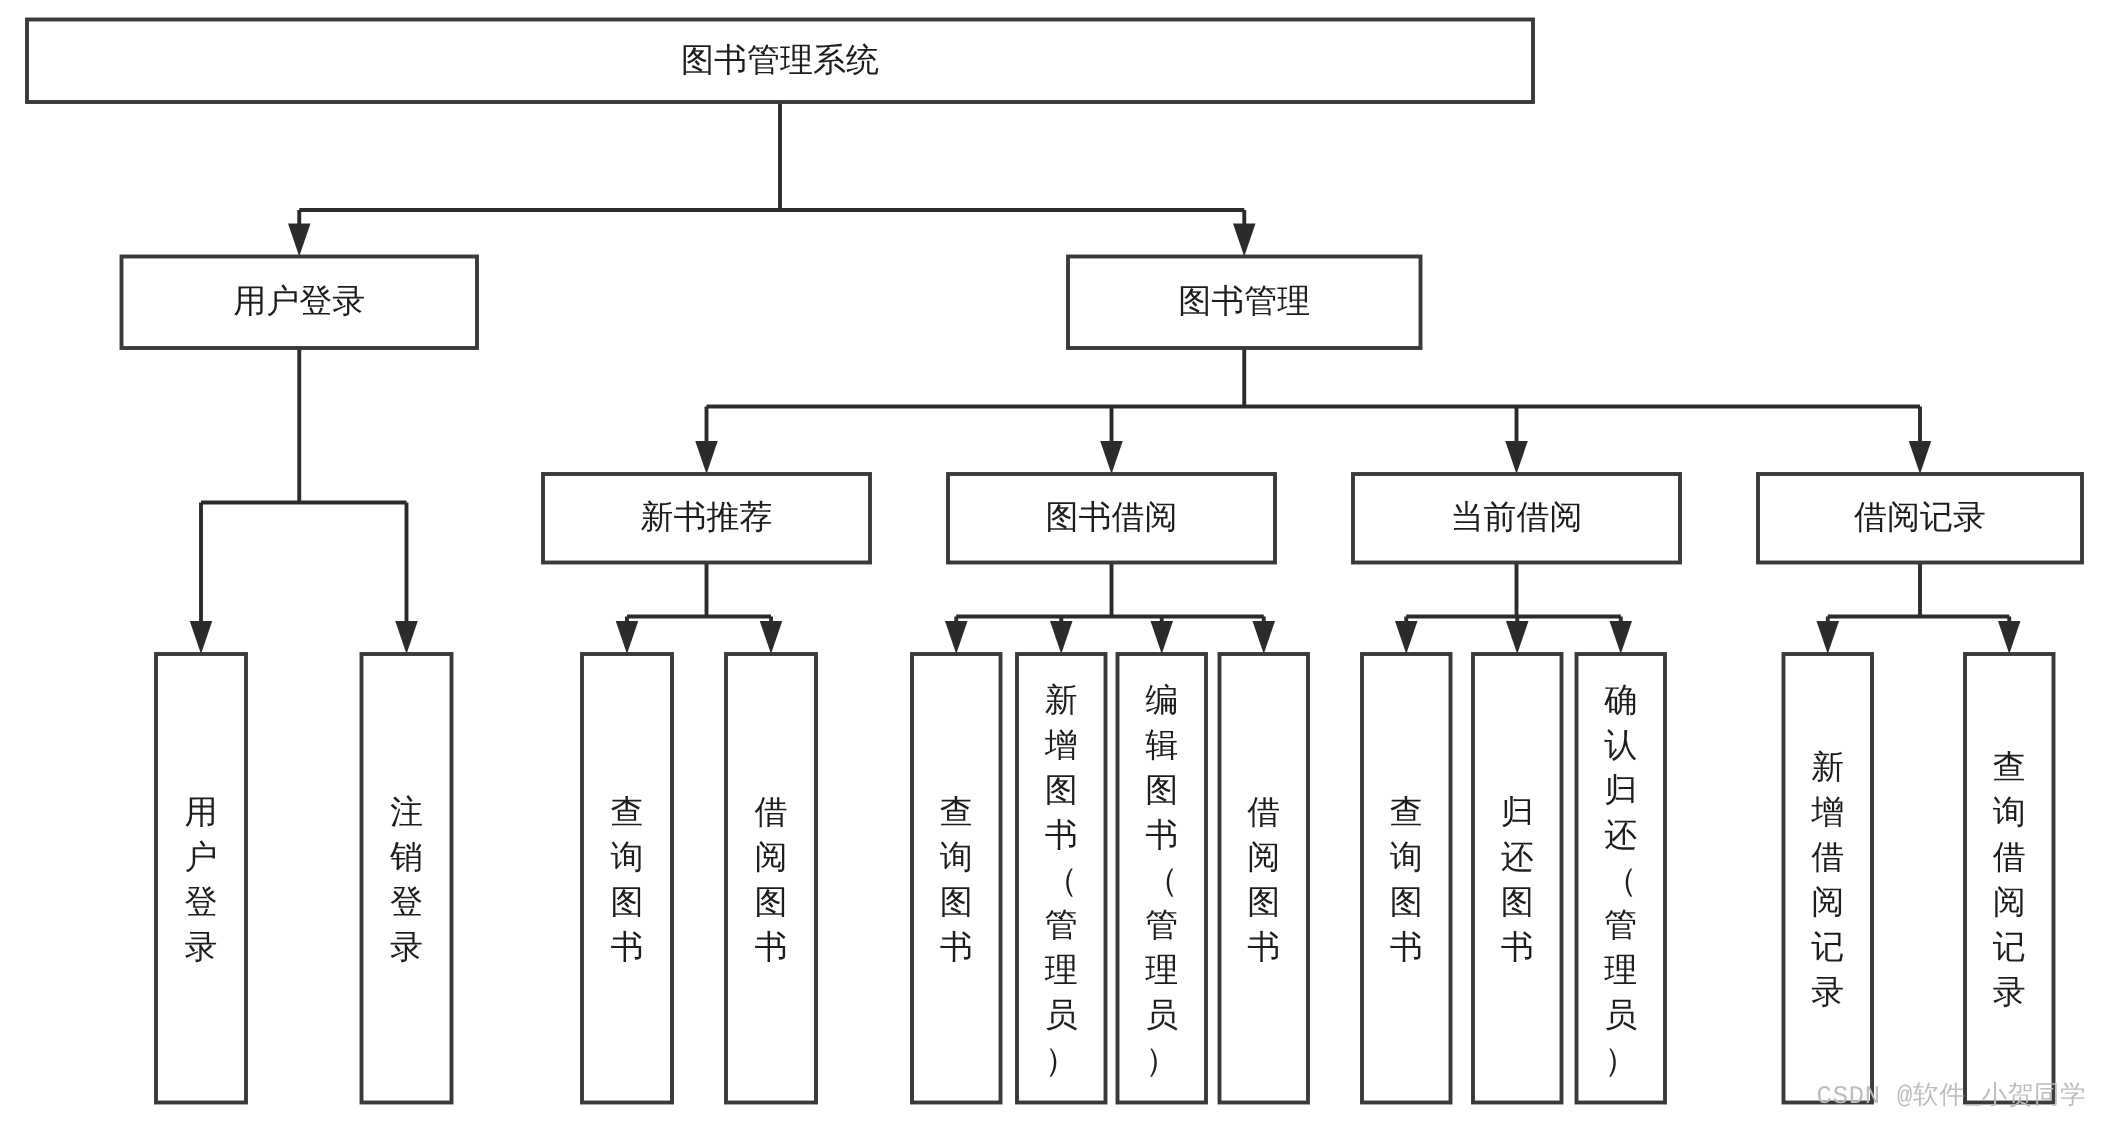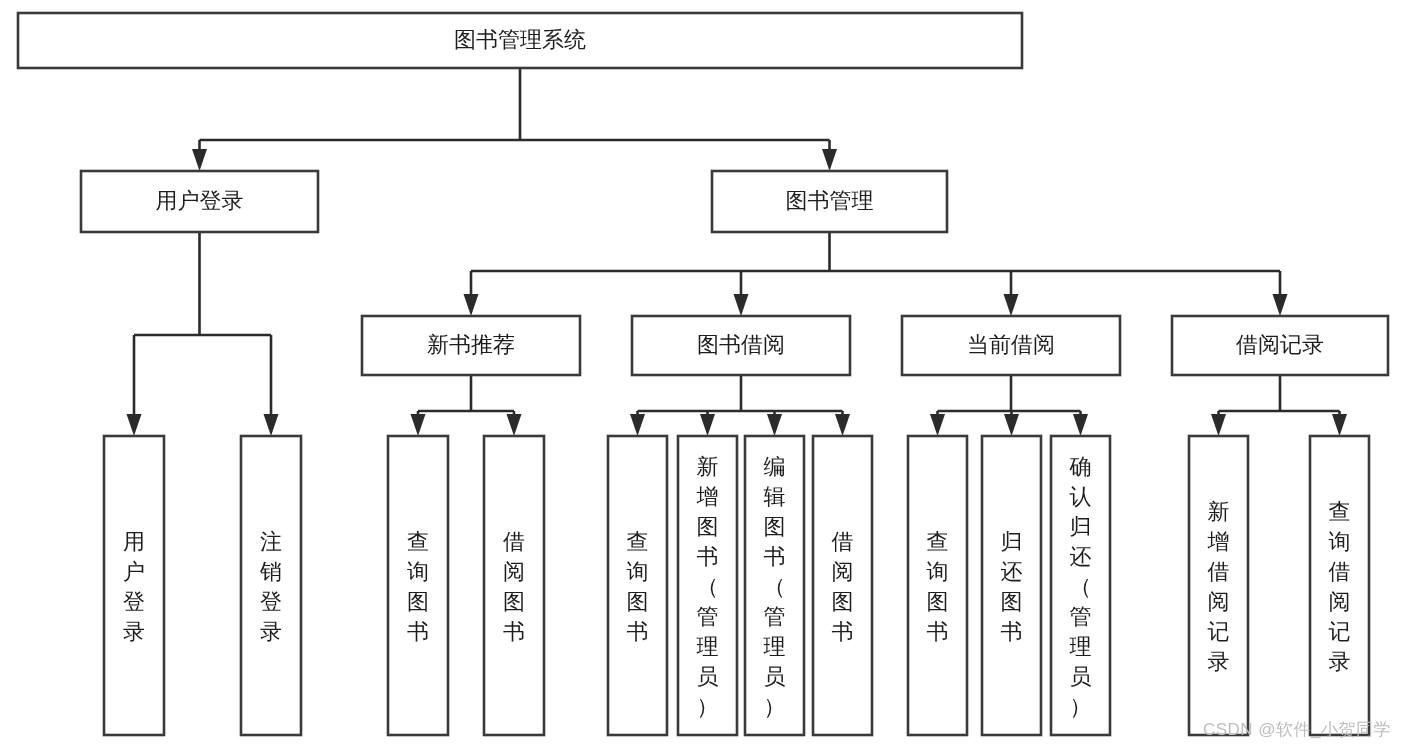--- a/index.html
+++ b/index.html
@@ -53,21 +53,21 @@
   .node-label-v {
     font-family: "Liberation Sans", "DejaVu Sans", sans-serif;
     font-size: 22px;
     fill: #1d1d1d;
     text-anchor: middle;
   }
   .watermark {
     position: absolute;
     right: 14px;
     bottom: 6px;
-    font-family: Liberation Sans, sans-serif;
+    font-family: Liberation Mono, monospace;
     font-size: 17px;
     color: #bdbdbd;
     letter-spacing: 0.5px;
     user-select: none;
     pointer-events: none;
   }
 </style>
 </head>
 <body>
 

